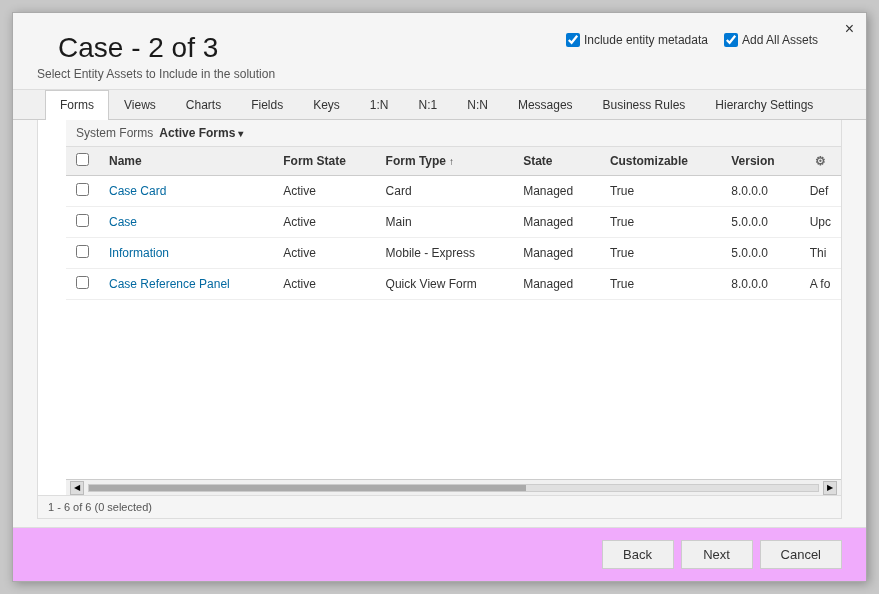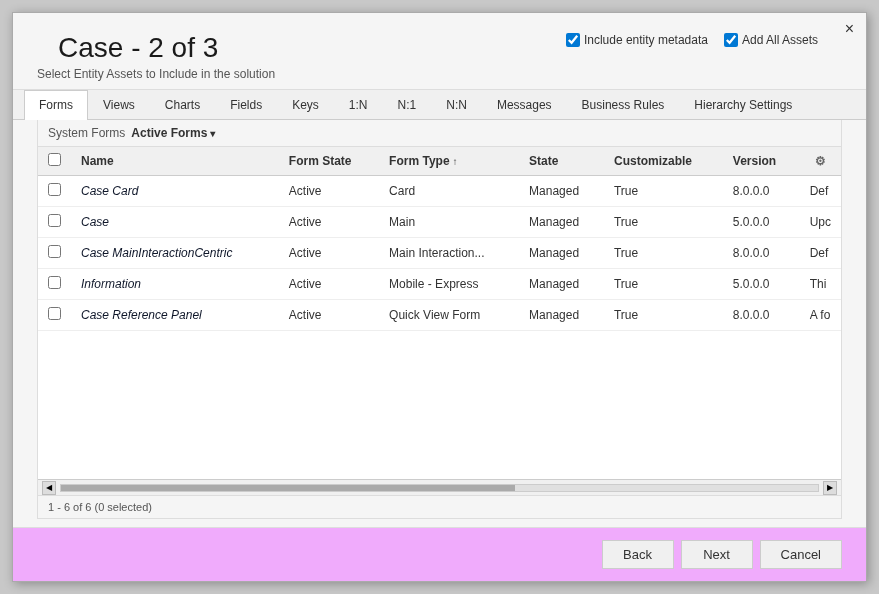--- a/index.html
+++ b/index.html
@@ -70,21 +70,21 @@
     }
     .dialog-options input[type="checkbox"] {
       width: 14px;
       height: 14px;
       accent-color: #0078d4;
     }
     .tabs-bar {
       display: flex;
       background: #f0f0f0;
       border-bottom: 1px solid #ccc;
-      padding: 0 11px;
+      padding: 0 32px;
       gap: 0;
     }
     .tab {
       padding: 7px 14px;
       font-size: 12px;
       color: #333;
       border: 1px solid transparent;
       border-bottom: none;
       cursor: pointer;
       background: transparent;
@@ -99,20 +99,21 @@
     }
     .content-area {
       flex: 1;
       display: flex;
       flex-direction: column;
       overflow: hidden;
       background: #fff;
       margin: 0 24px;
       border: 1px solid #ddd;
       border-top: none;
+      padding-left: 28px;
     }
     .system-forms-bar {
       display: flex;
       align-items: center;
       padding: 6px 10px;
       background: #f5f5f5;
       border-bottom: 1px solid #ddd;
       font-size: 12px;
       gap: 6px;
     }
@@ -165,24 +166,23 @@
     }
     tbody td {
       padding: 7px 10px;
       color: #333;
       vertical-align: middle;
     }
     tbody td.checkbox-col {
       text-align: center;
     }
     tbody td a {
-      color: #0f172a;
+      color: #0369a1;
       text-decoration: none;
       cursor: pointer;
-      font-style: italic;
     }
     .scrollbar-area {
       height: 16px;
       background: #f0f0f0;
       border-top: 1px solid #ccc;
       display: flex;
       align-items: center;
       padding: 0 4px;
       gap: 4px;
     }
@@ -320,30 +320,20 @@
               <td><a>Case</a></td>
               <td>Active</td>
               <td>Main</td>
               <td>Managed</td>
               <td>True</td>
               <td>5.0.0.0</td>
               <td>Upc</td>
             </tr>
             <tr>
               <td class="checkbox-col"><input type="checkbox" style=""></td>
-              <td><a>Case MainInteractionCentric</a></td>
-              <td>Active</td>
-              <td>Main Interaction...</td>
-              <td>Managed</td>
-              <td>True</td>
-              <td>8.0.0.0</td>
-              <td>Def</td>
-            </tr>
-            <tr>
-              <td class="checkbox-col"><input type="checkbox" style=""></td>
               <td><a>Information</a></td>
               <td>Active</td>
               <td>Mobile - Express</td>
               <td>Managed</td>
               <td>True</td>
               <td>5.0.0.0</td>
               <td>Thi</td>
             </tr>
             <tr>
               <td class="checkbox-col"><input type="checkbox" style=""></td>

